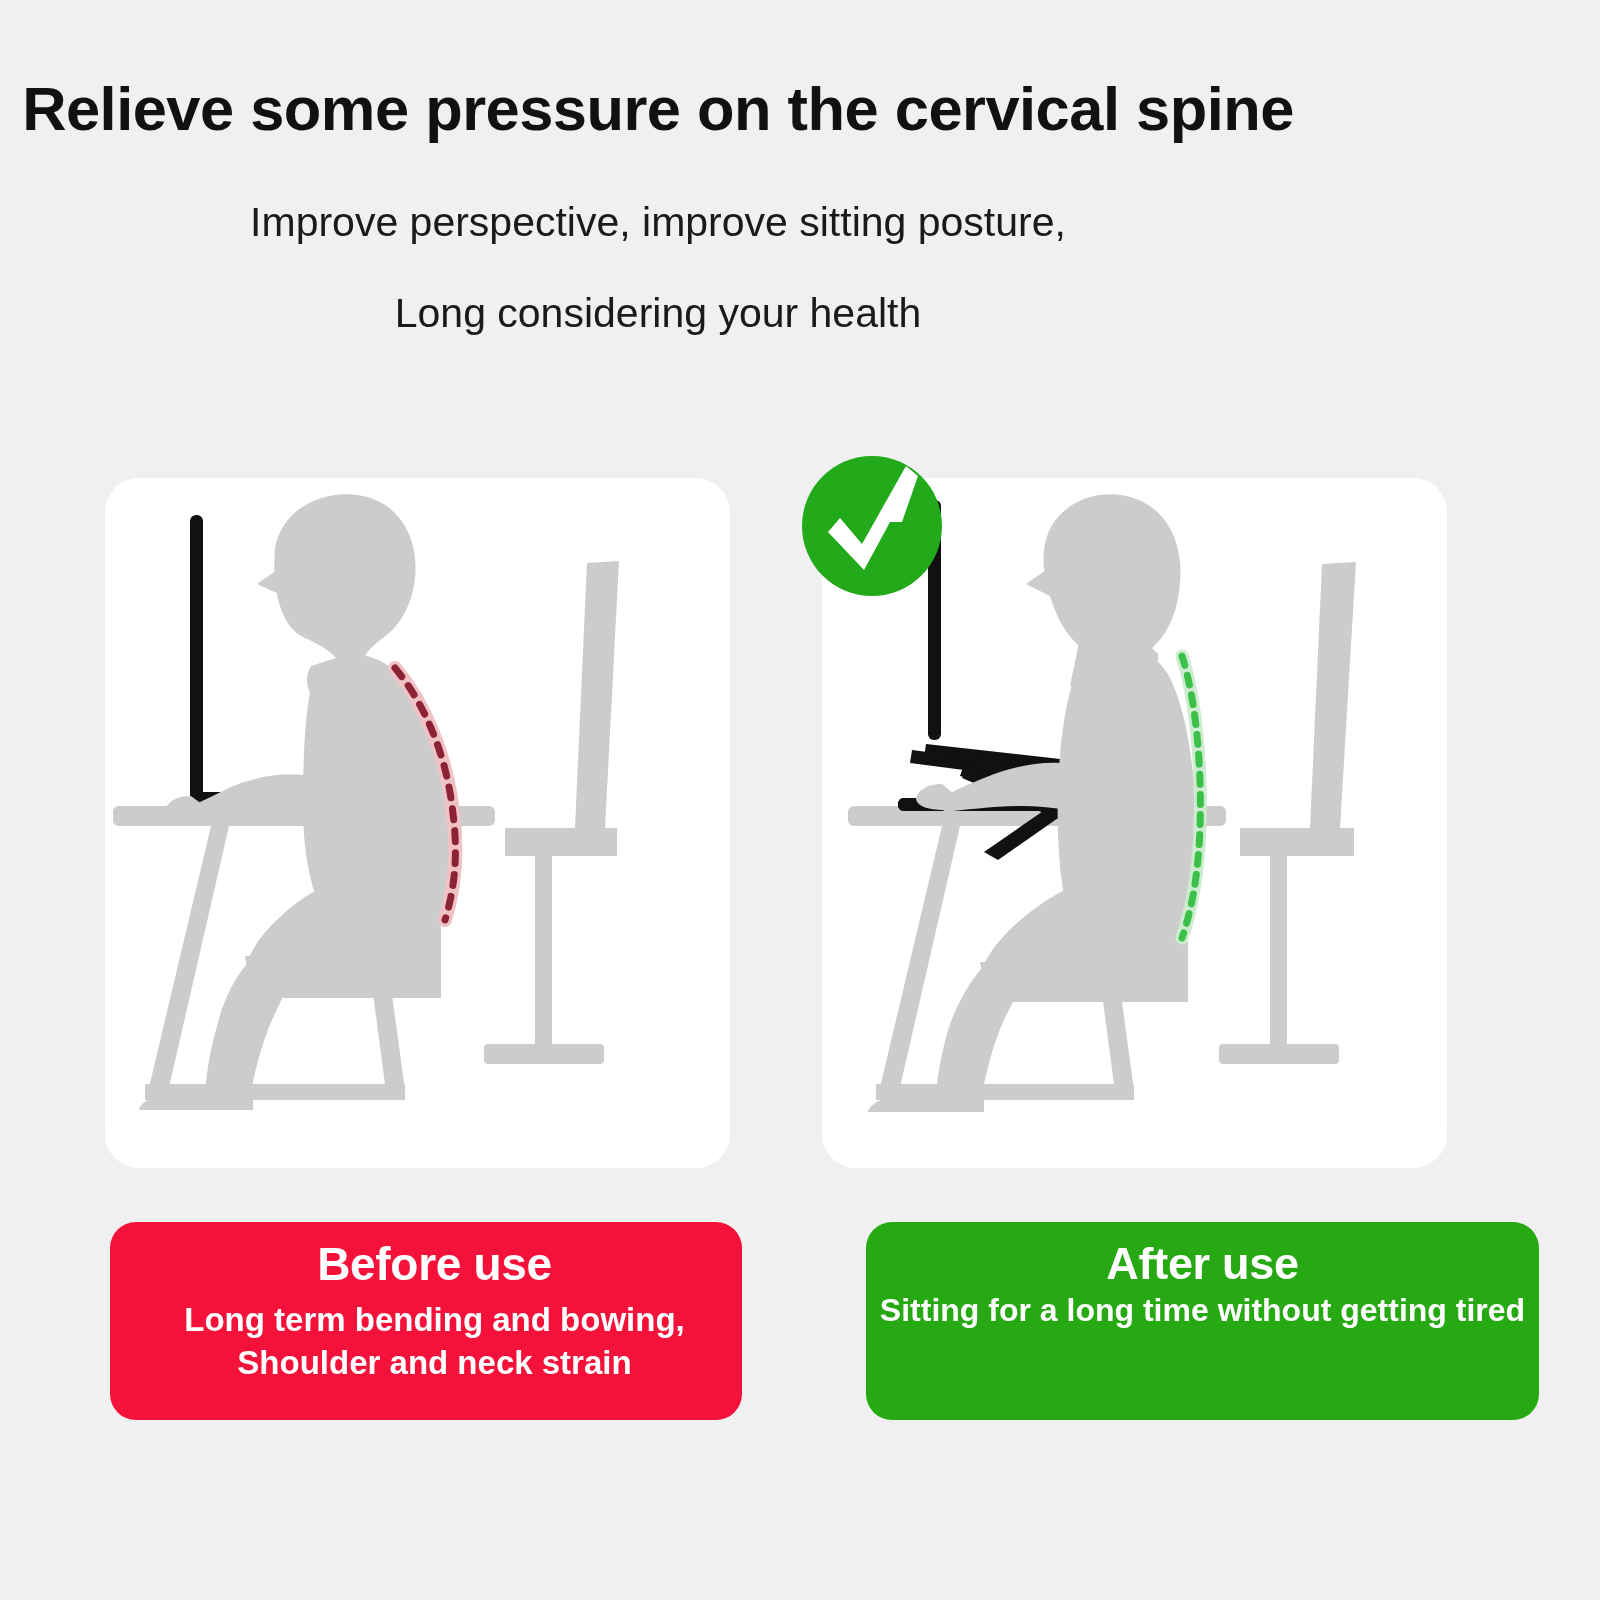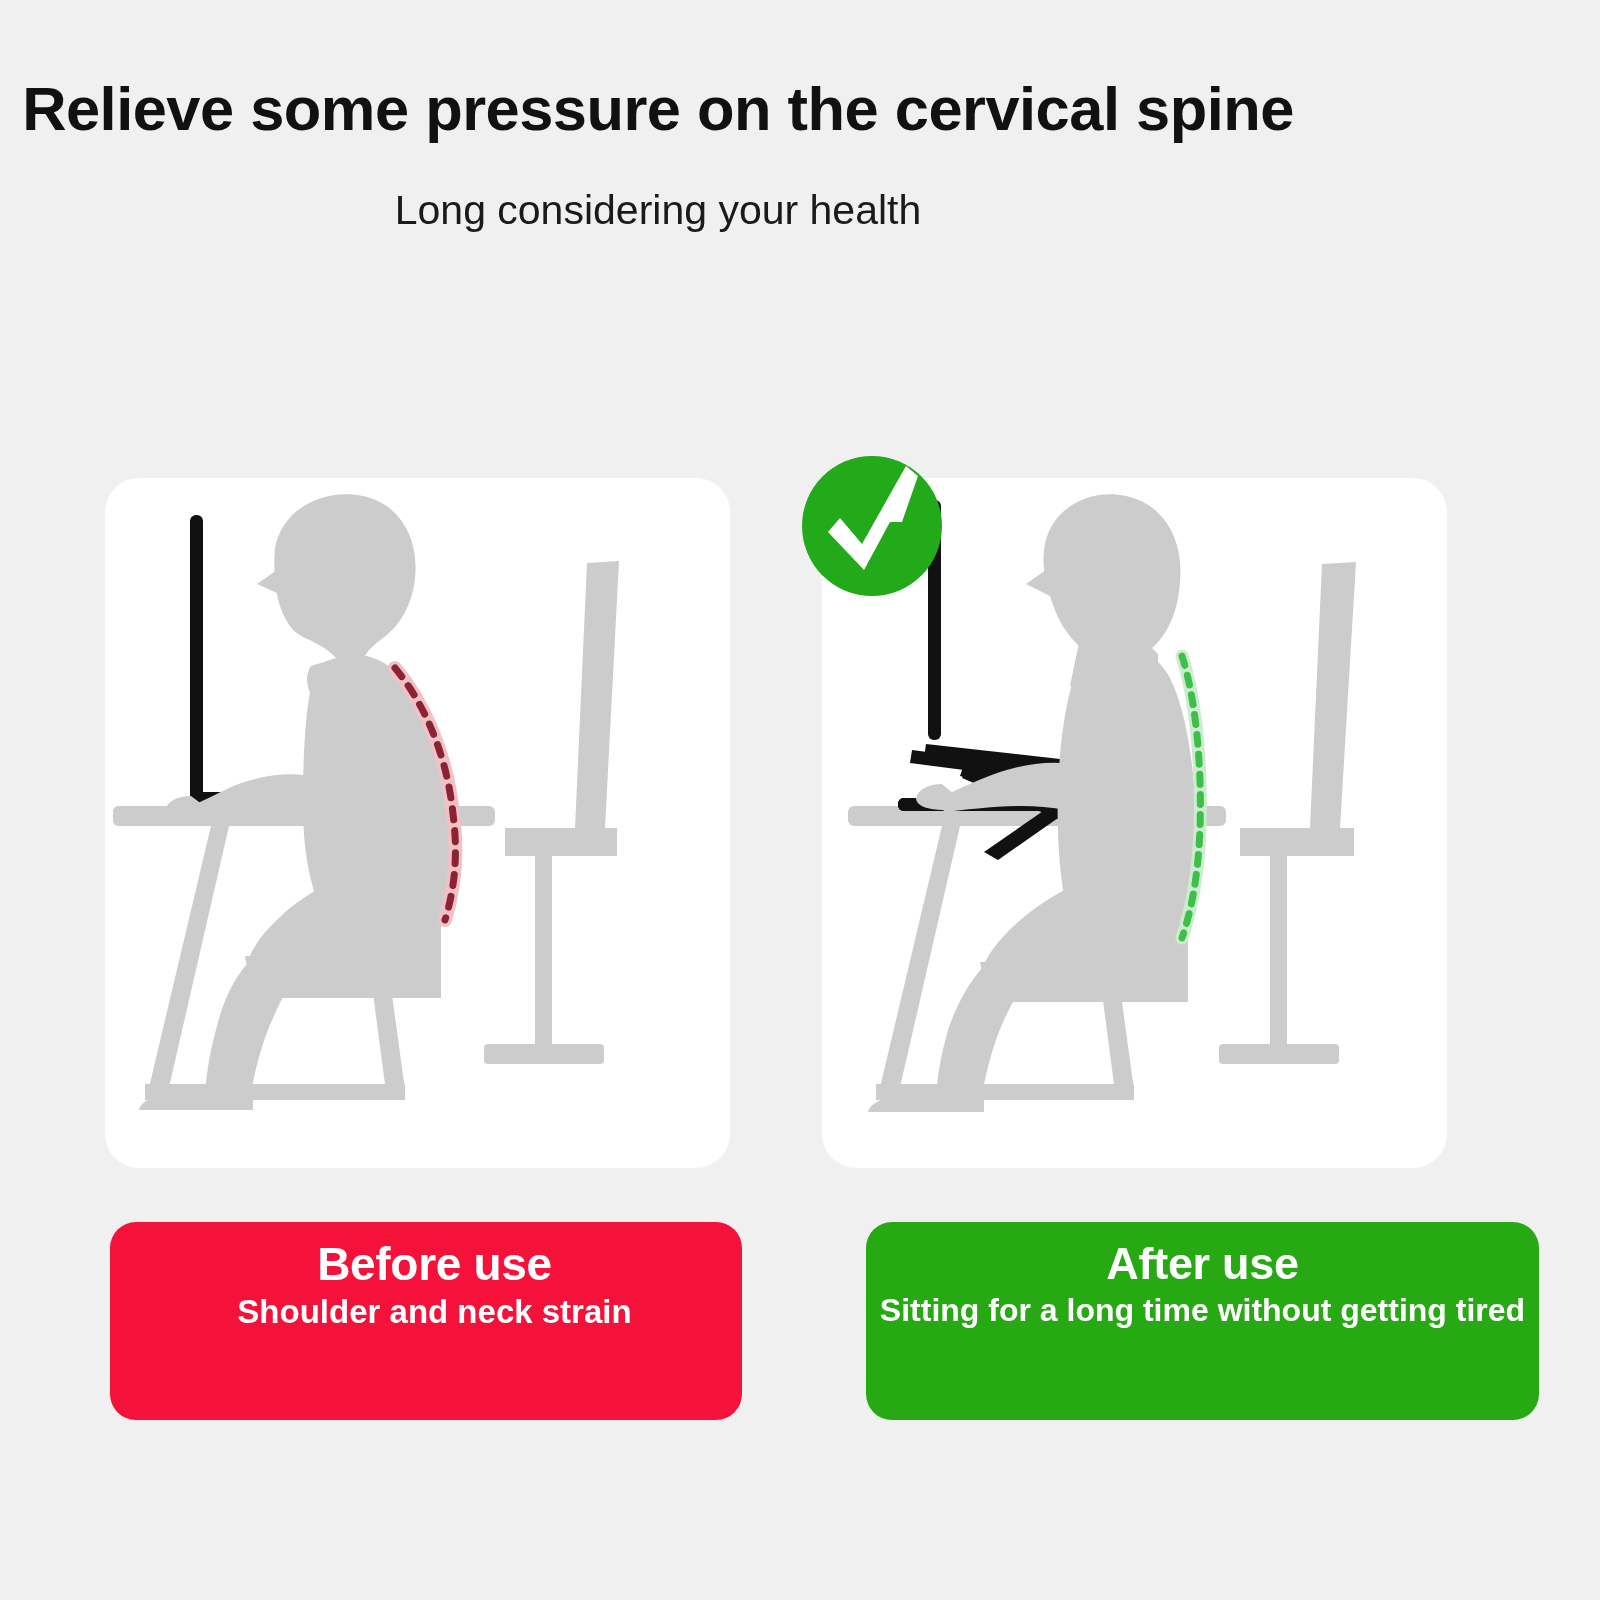--- a/index.html
+++ b/index.html
@@ -115,20 +115,21 @@
   .panel-before .panel-line-1 { padding-top: 8px; }
   .panel-after  .panel-title  { font-size: 45px; }
   .panel-after  .panel-line-1 { padding-top: 8px; font-size: 32px; }
   .panel-after  .panel-line-2 { font-size: 32px; }
 </style>
 </head>
 <body>
 
 <div class="header">
   <h1 class="headline">Relieve some pressure on the cervical spine</h1>
+  <p class="subline subline-1">Improve perspective, improve sitting posture,</p>
   <p class="subline subline-2">Long considering your health</p>
 </div>
 
 <div class="cards">
 
   <div class="card card-before">
     <div class="scene">
       <svg viewBox="0 0 625 690" xmlns="http://www.w3.org/2000/svg">
 
         <g fill="#cccccc">
@@ -315,19 +316,20 @@
 
 <div class="check-badge">
   <svg viewBox="0 0 148 148" xmlns="http://www.w3.org/2000/svg">
     <circle cx="74" cy="74" r="70" fill="#22aa1b"></circle>
     <path d="M30 80 L42 66 L64 92 L108 14 L120 24 L104 70 L92 70 L66 118 Z" fill="#ffffff"></path>
   </svg>
 </div>
 
 <div class="panel panel-before">
   <div class="panel-title">Before use</div>
+  <div class="panel-line panel-line-1">Long term bending and bowing,</div>
   <div class="panel-line panel-line-2">Shoulder and neck strain</div>
 </div>
 
 <div class="panel panel-after">
   <div class="panel-title">After use</div>
   <div class="panel-line panel-line-2">Sitting for a long time without getting tired</div>
 </div>
 
 </body></html>

